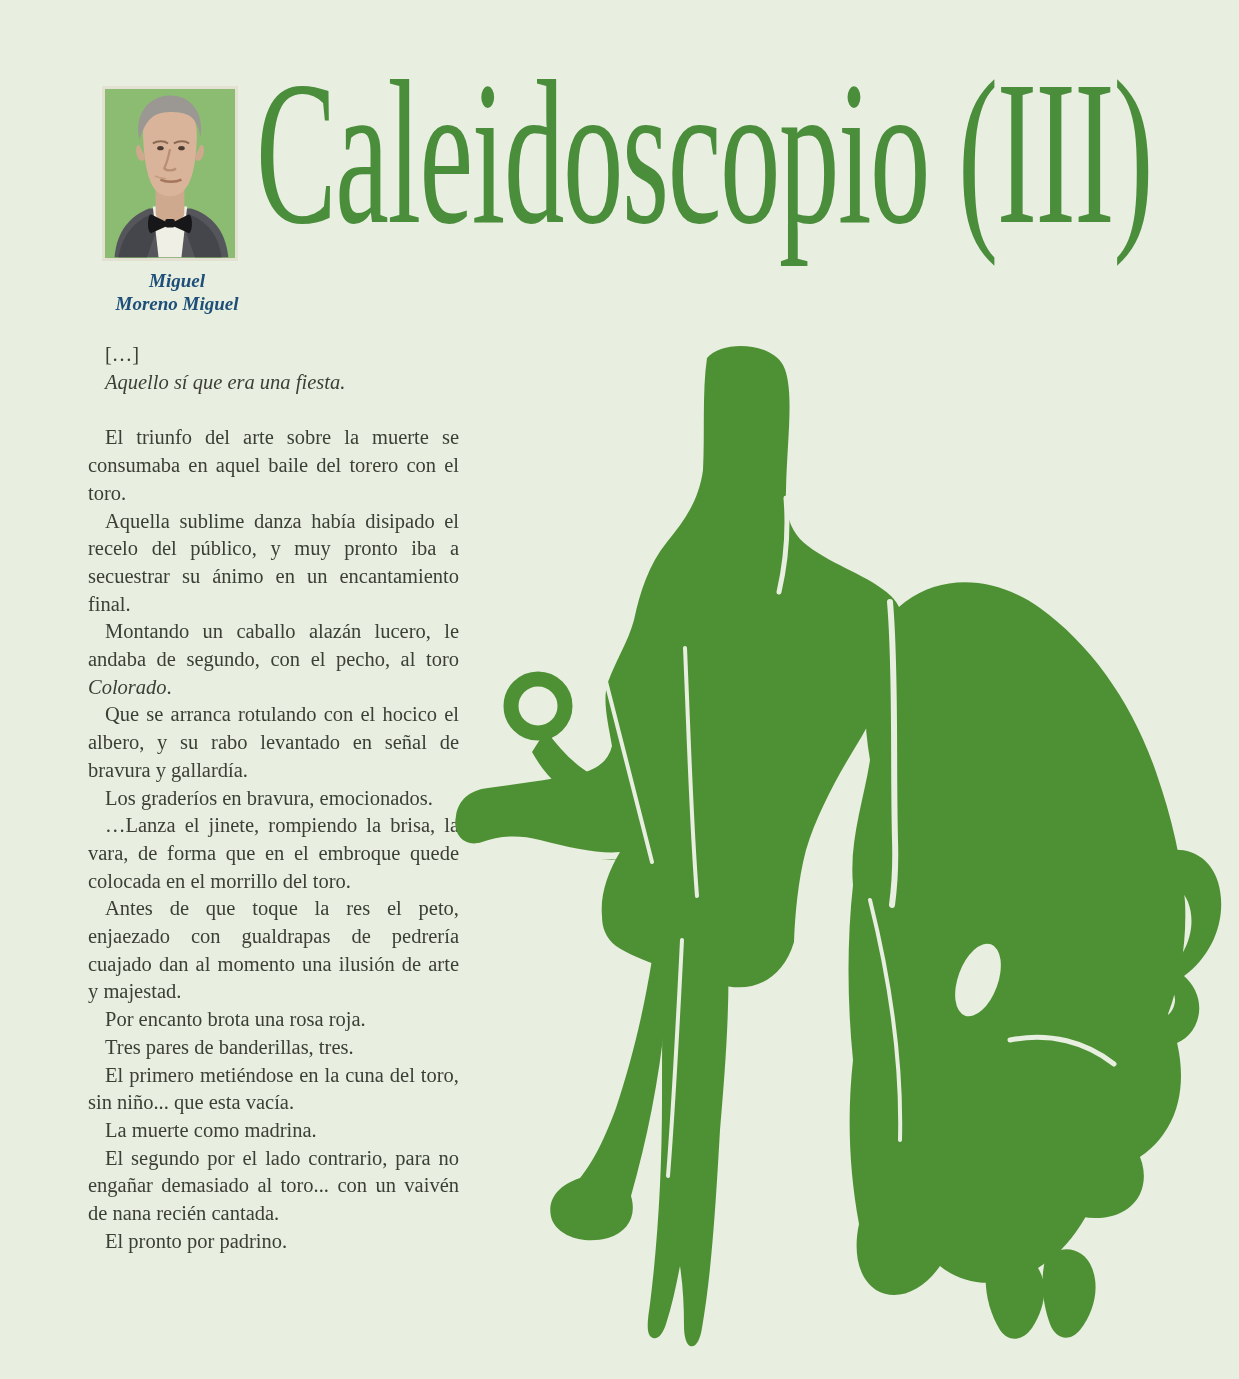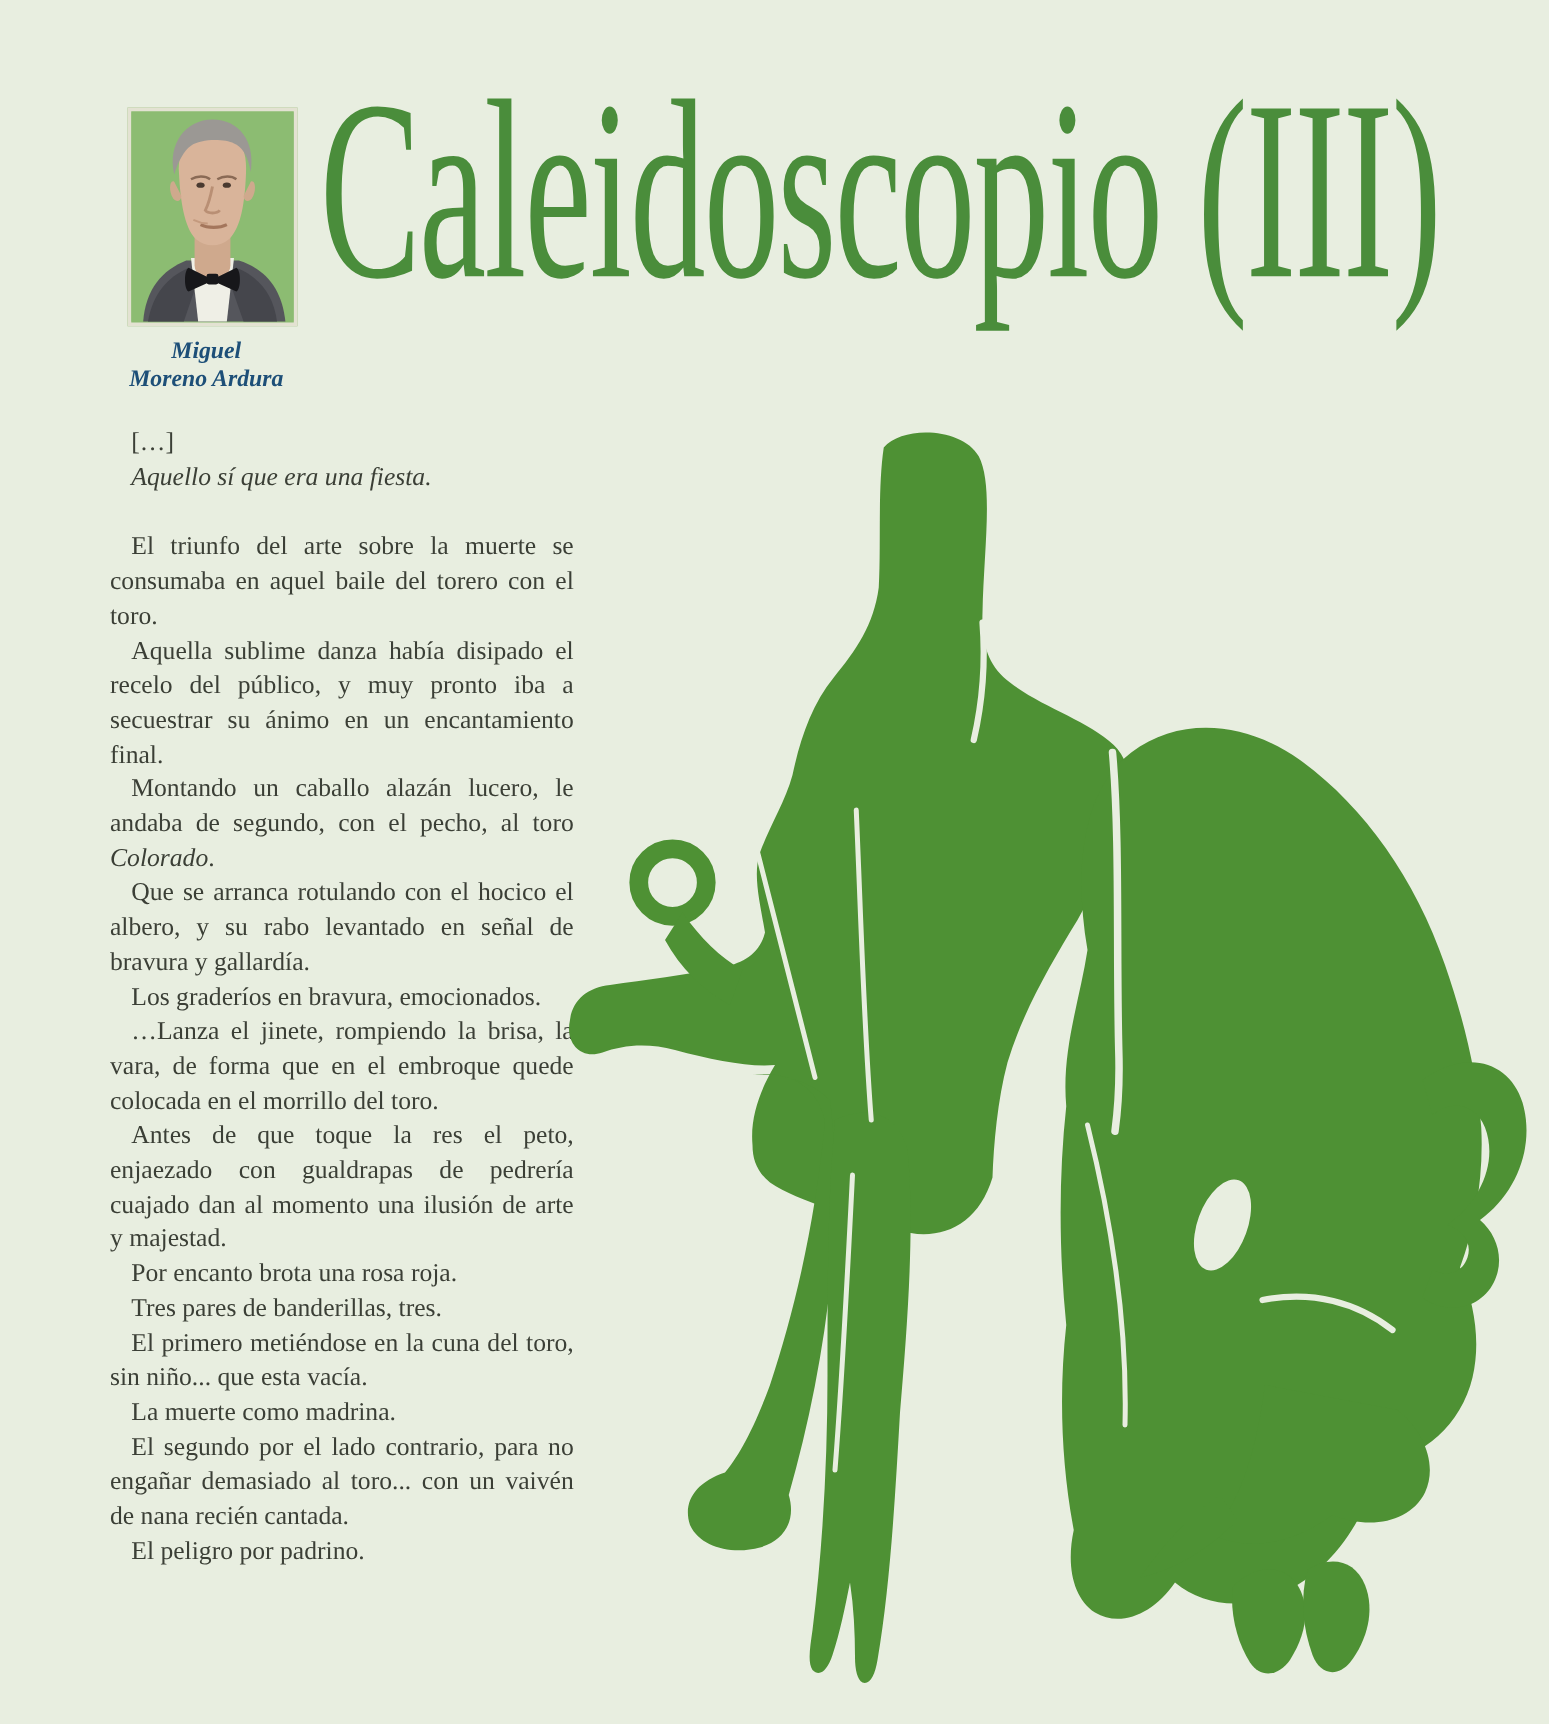--- a/index.html
+++ b/index.html
@@ -23,21 +23,21 @@
 
   
   .photo{
     position:absolute;left:102px;top:86px;width:136px;height:175px;
     border:3px solid var(--photo-border);
     background:var(--photo-green);
     overflow:hidden;
   }
   .photo svg{display:block;width:100%;height:100%;}
   .author{
-    position:absolute;left:80px;top:269px;width:170px;
+    position:absolute;left:92px;top:269px;width:170px;
     text-align:center;
     font-style:italic;font-weight:bold;
     font-size:19px;line-height:23px;
     color:var(--author-blue);
   }
   h1.title{
     position:absolute;left:256px;top:50px;
     font-weight:normal;
     font-size:205px;line-height:1;
     letter-spacing:-0.012em;
@@ -100,21 +100,21 @@
       <path d="M58,94 C64,97 74,97 80,94" stroke="#a4765c" stroke-width="2.6" fill="none"></path>
       <path d="M52,90 C56,92 60,93 64,93" stroke="#c49a7e" stroke-width="1.6" fill="none"></path>
 
       <path d="M68,140 L48,130 C44,132 44,148 48,150 L68,141 L88,150 C92,148 92,132 88,130 Z" fill="#17171a"></path>
       <rect x="63" y="135" width="10" height="9" rx="2" fill="#17171a"></rect>
     </svg>
   </figure>
 
   <div class="author">
     <div>Miguel</div>
-    <div>Moreno Ardura</div>
+    <div>Moreno Miguel</div>
   </div>
 
   <h1 class="title">Caleidoscopio (III)</h1>
 
   <article class="text-column">
     <p class="preface">
       <span>[…]</span>
       <em>Aquello sí que era una fiesta.</em>
     </p>
     <p>El triunfo del arte sobre la muerte se consumaba en aquel baile del torero con el toro.</p>
@@ -122,21 +122,21 @@
     <p><span>Montando un caballo alazán lucero, le andaba de segundo, con el pecho, al toro </span><em>Colorado</em><span>.</span></p>
     <p>Que se arranca rotulando con el hocico el albero, y su rabo levantado en señal de bravura y gallardía.</p>
     <p>Los graderíos en bravura, emocionados.</p>
     <p>…Lanza el jinete, rompiendo la brisa, la vara, de forma que en el embroque quede colocada en el morrillo del toro.</p>
     <p>Antes de que toque la res el peto, enjaezado con gualdrapas de pedrería cuajado dan al momento una ilusión de arte y majestad.</p>
     <p>Por encanto brota una rosa roja.</p>
     <p>Tres pares de banderillas, tres.</p>
     <p>El primero metiéndose en la cuna del toro, sin niño... que esta vacía.</p>
     <p>La muerte como madrina.</p>
     <p>El segundo por el lado contrario, para no engañar demasiado al toro... con un vaivén de nana recién cantada.</p>
-    <p>El peligro por padrino.</p>
+    <p>El pronto por padrino.</p>
   </article>
 
   <figure class="illustration">
     <svg viewBox="0 0 789 1039">
 
       <path class="ink" d="M257,18 C272,0 320,2 333,25 C345,48 337,100 336,150
         C335,178 342,194 358,206 C384,226 420,236 441,256 C455,270 457,290 449,310
         C440,340 428,368 412,396 C390,432 368,470 356,510 C348,540 345,575 344,602
         C332,642 300,654 268,644 C230,632 190,622 166,606 C156,598 152,588 152,576
         C150,554 158,532 170,512 C150,514 120,508 90,500 C68,494 48,496 32,502

